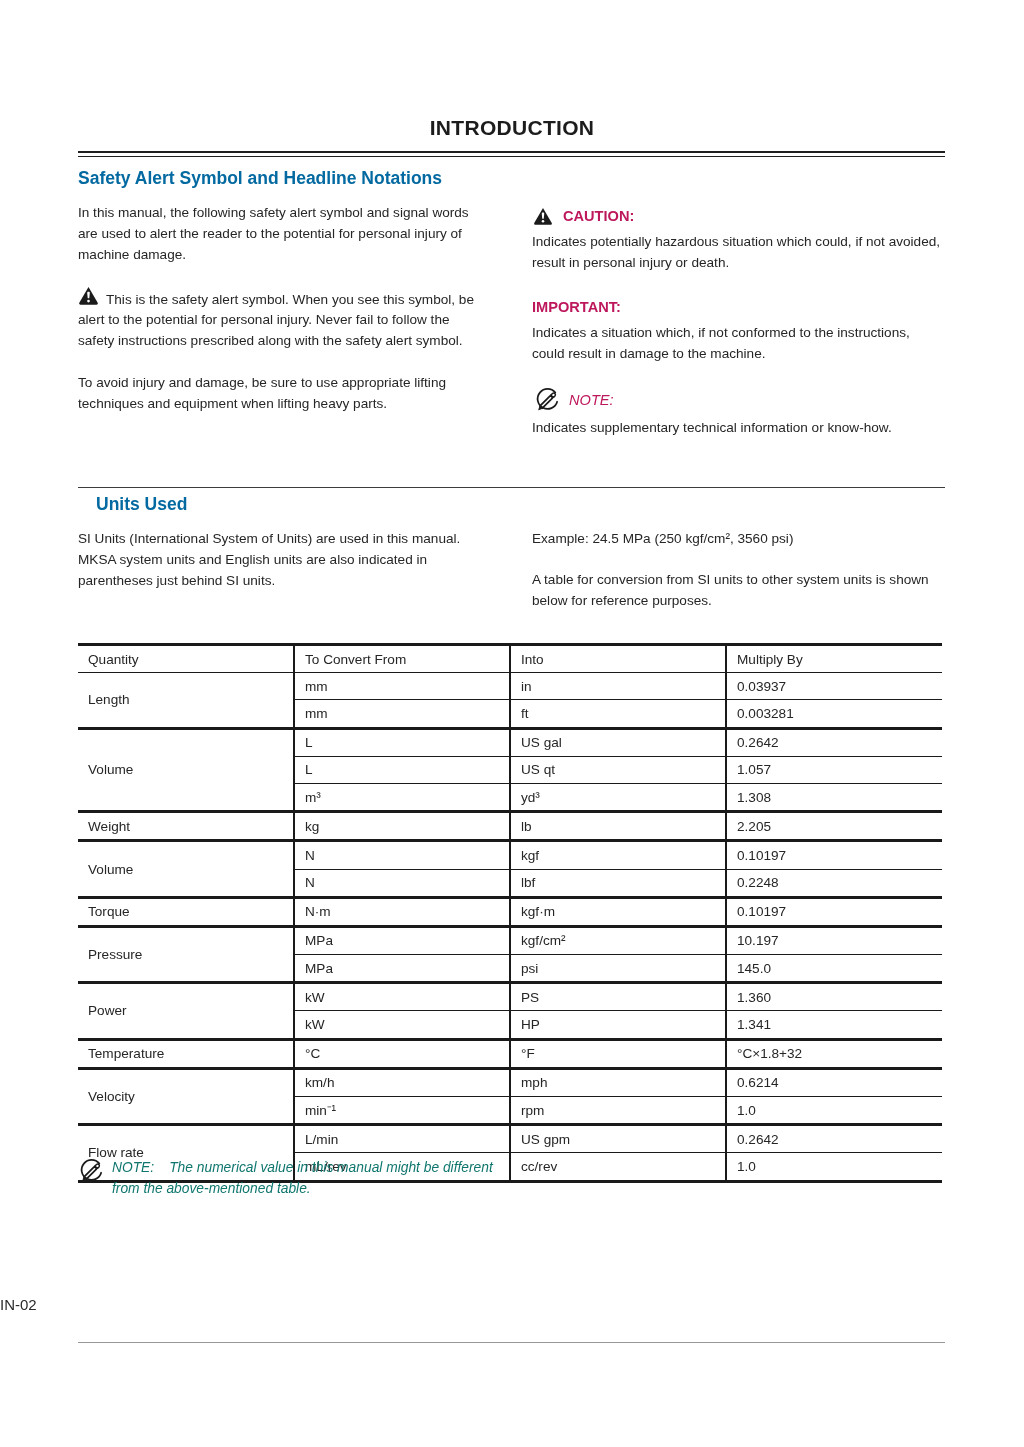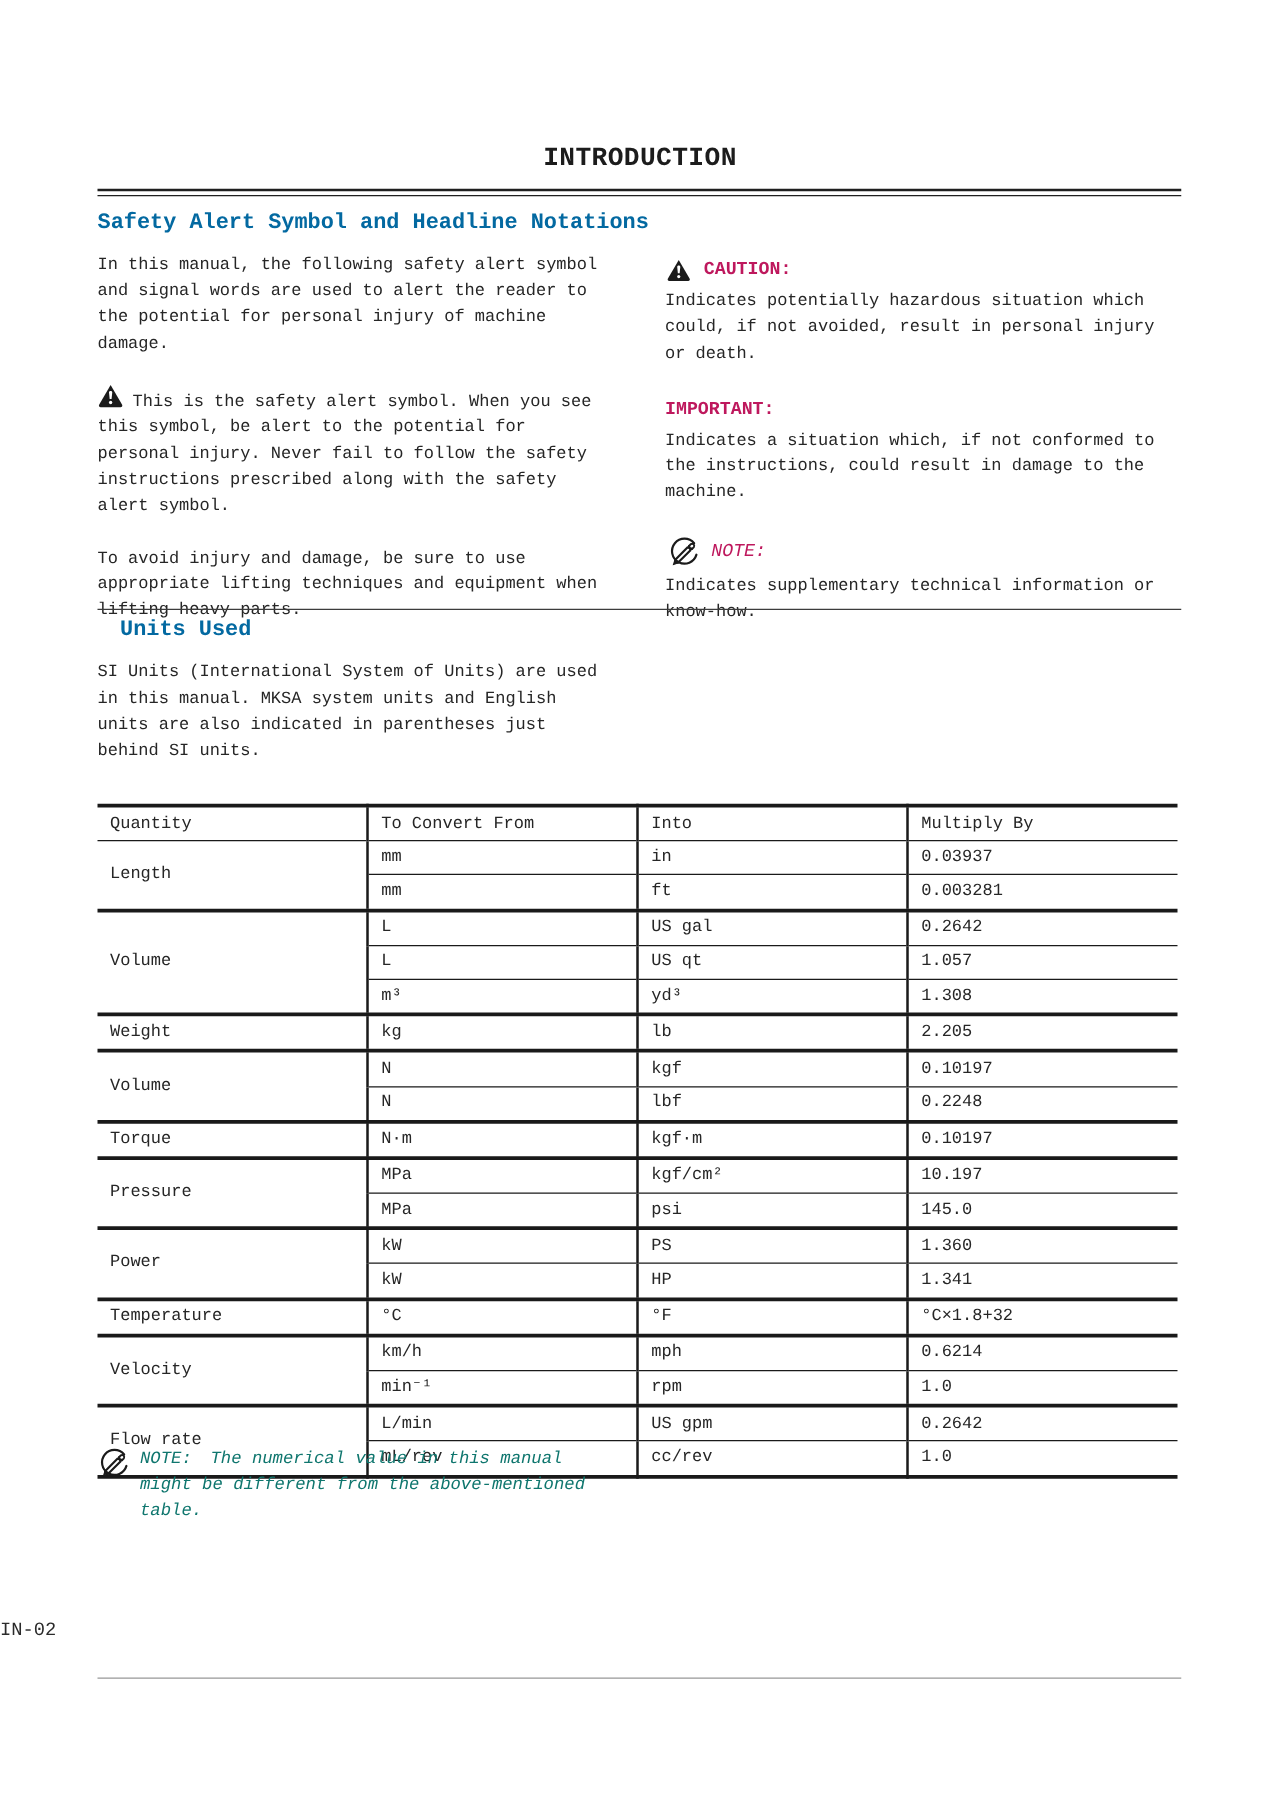--- a/index.html
+++ b/index.html
@@ -1,18 +1,18 @@
 <!DOCTYPE html>
 <html><head>
 <meta charset="utf-8">
 <style>
   html,body { margin:0; padding:0; background:#ffffff; }
   #page {
     position:relative; width:1024px; height:1447px; background:#ffffff;
-    font-family:Liberation Mono, monospace;
+    font-family:Liberation Sans, sans-serif;
     color:#232323; overflow:hidden;
   }
   .abs { position:absolute; }
   
   .doc-title { top:116px; left:0; width:1024px; text-align:center;
     font-size:21px; font-weight:bold; color:#1c1c1c; letter-spacing:0.3px; }
   .title-rule { top:151px; left:78px; width:867px; height:3px;
     border-top:2.5px solid #1f1f1f; border-bottom:1.5px solid #1f1f1f; }
   
   .sec-heading { font-size:17.5px; font-weight:bold; color:#0369a1; }
@@ -122,20 +122,24 @@
         <span>NOTE:</span>
       </div>
       <div class="blk-txt">Indicates supplementary technical information or know-how.</div>
     </div>
   </div>
 
   <div class="abs divider"></div>
   <div class="abs sec-heading units-heading">Units Used</div>
 
   <div class="abs units-left body-txt">SI Units (International System of Units) are used in this manual. MKSA system units and English units are also indicated in parentheses just behind SI units.</div>
+  <div class="abs units-right body-txt">
+    <p class="para">Example: 24.5 MPa (250 kgf/cm², 3560 psi)</p>
+    <p class="para">A table for conversion from SI units to other system units is shown below for reference purposes.</p>
+  </div>
 
   <div class="abs conv-wrap">
     <table class="conv">
       <colgroup>
           <col>
           <col>
           <col>
           <col>
         </colgroup>
       <thead>

